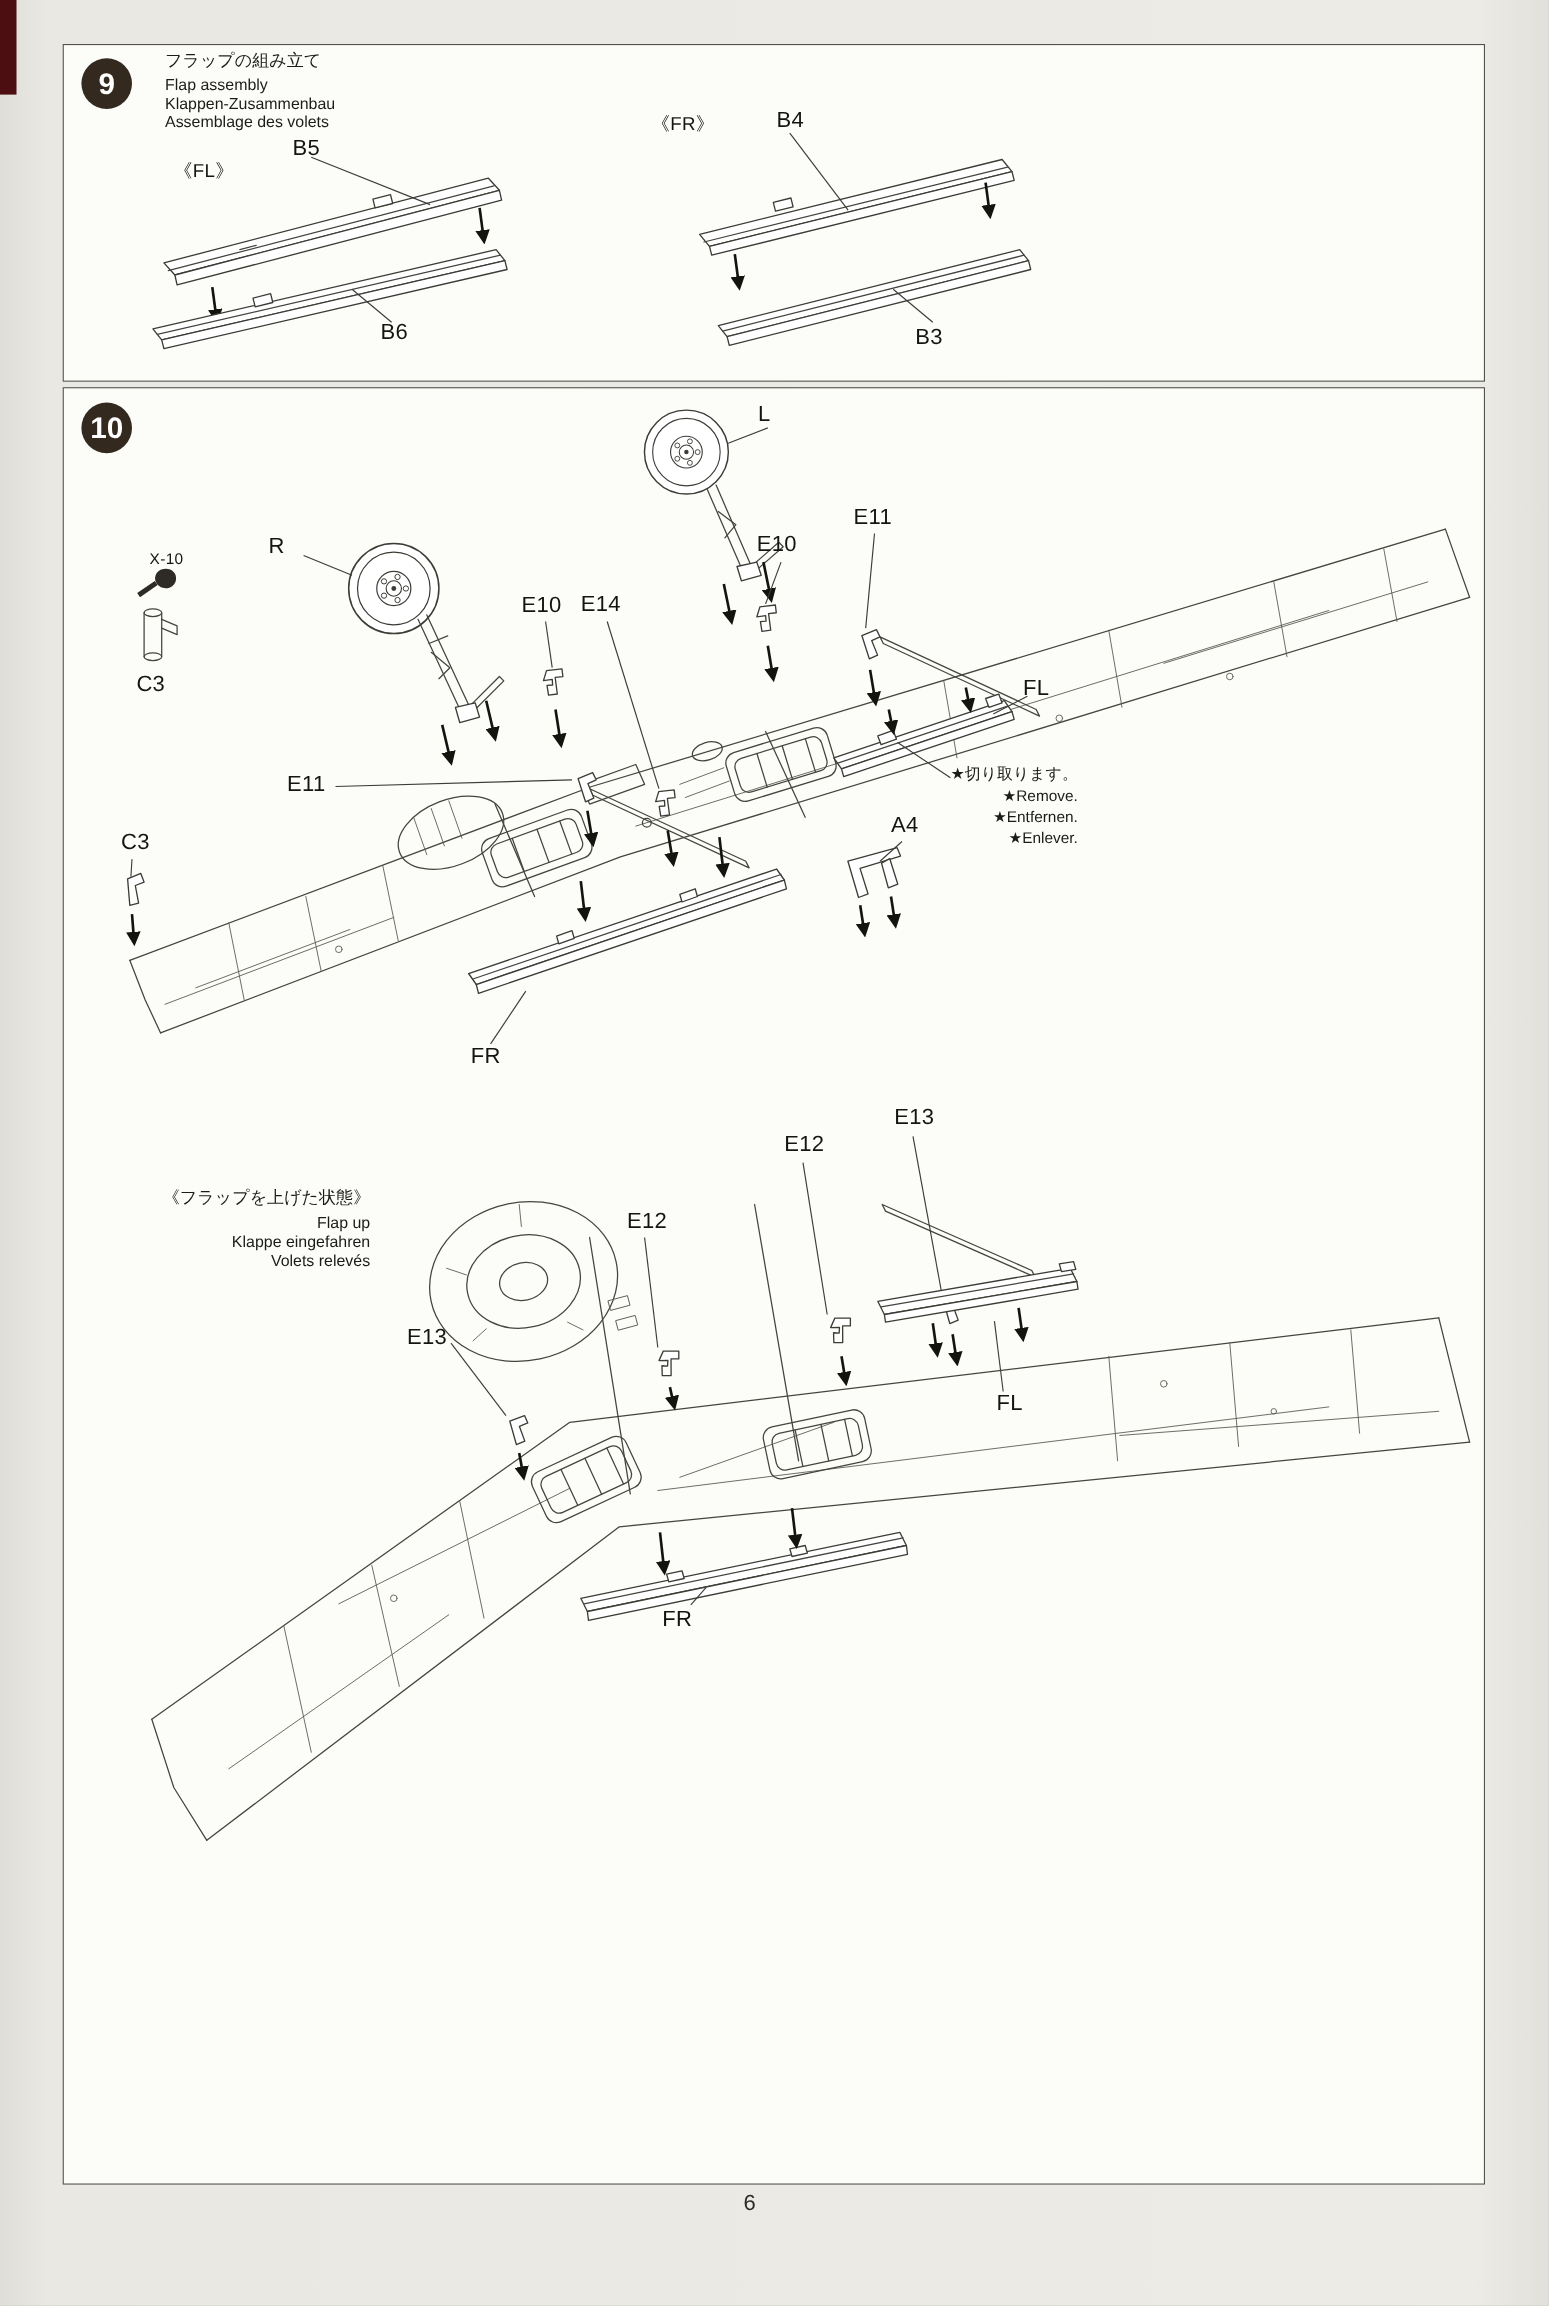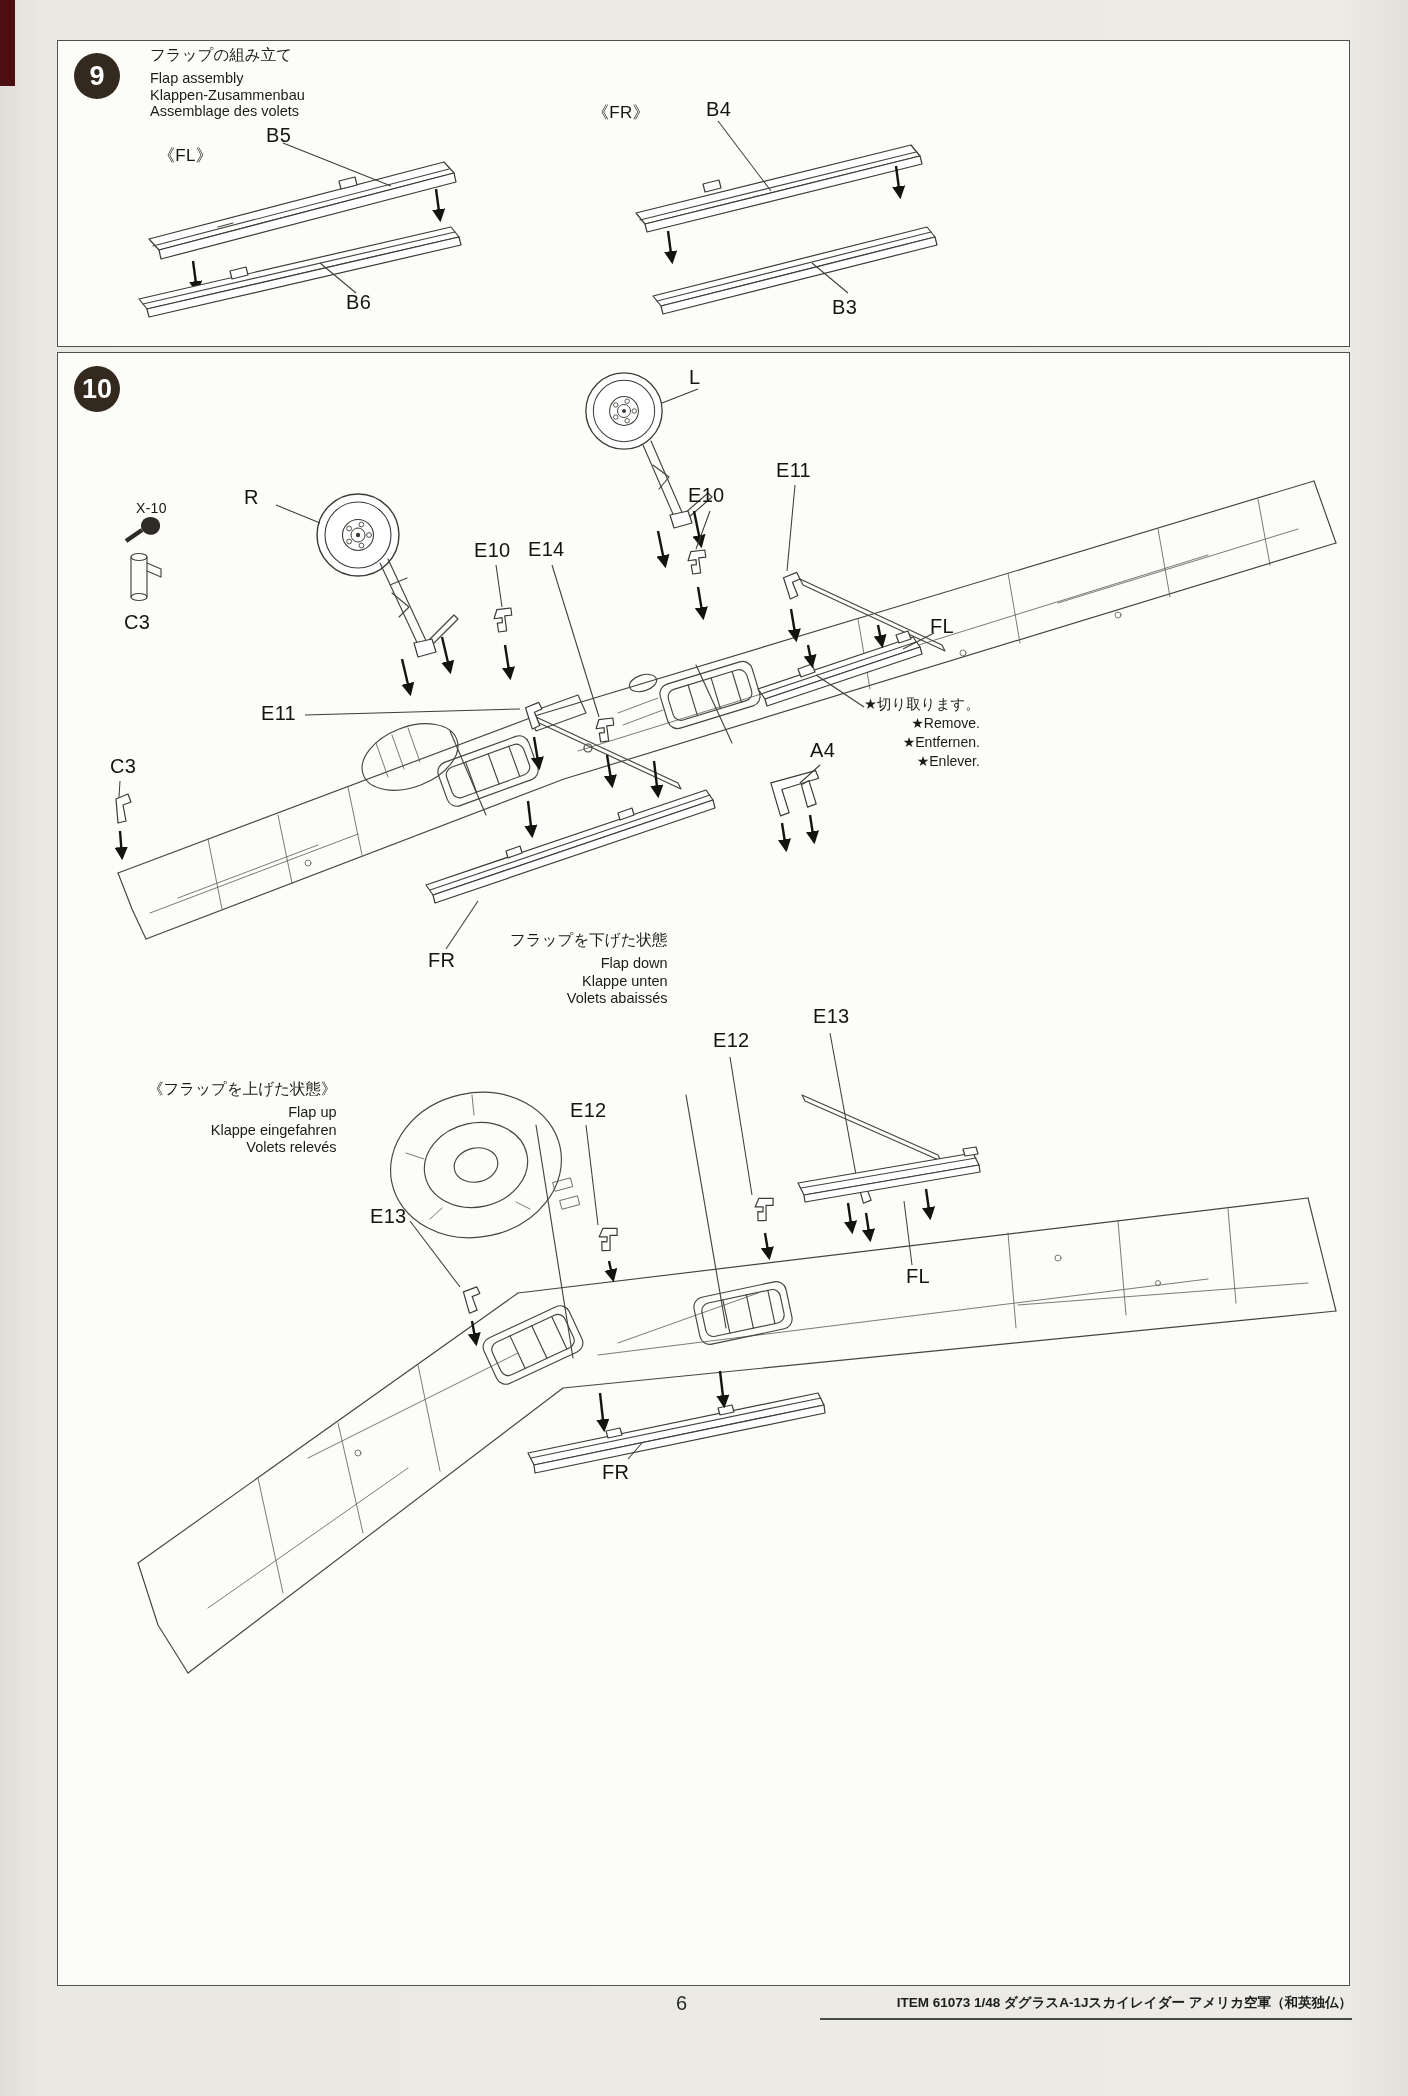--- a/index.html
+++ b/index.html
@@ -350,37 +350,30 @@
     <div class="pl" style="left:52px;top:402px">C3</div>
     <div class="pl" style="left:370px;top:596px">FR</div>
 
     <div class="note" style="left:806px;top:342px">
       <div class="n-ja">★切り取ります。</div>
       <div class="n-sub">★Remove.</div>
       <div class="n-sub">★Entfernen.</div>
       <div class="n-sub">★Enlever.</div>
     </div>
 
-    <div class="note caption" style="left:452px;top:577px">
-      <div class="c-ja">フラップを下げた状態</div>
-      <div class="c-sub">Flap down</div>
-      <div class="c-sub">Klappe unten</div>
-      <div class="c-sub">Volets abaissés</div>
-    </div>
 
     <div class="note caption" style="left:90px;top:726px">
       <div class="c-ja">《フラップを上げた状態》</div>
       <div class="c-sub">Flap up</div>
       <div class="c-sub">Klappe eingefahren</div>
       <div class="c-sub">Volets relevés</div>
     </div>
 
     <div class="pl" style="left:755px;top:652px">E13</div>
     <div class="pl" style="left:655px;top:676px">E12</div>
     <div class="pl" style="left:512px;top:746px">E12</div>
     <div class="pl" style="left:312px;top:852px">E13</div>
     <div class="pl" style="left:848px;top: 912px">FL</div>
     <div class="pl" style="left:544px;top:1108px">FR</div>
   </section>
 
   <div class="footer-num">6</div>
-  <div class="footer-item">ITEM 61073  1/48 ダグラスA-1Jスカイレイダー アメリカ空軍（和英独仏）</div>
 </div>
 
 </body></html>

